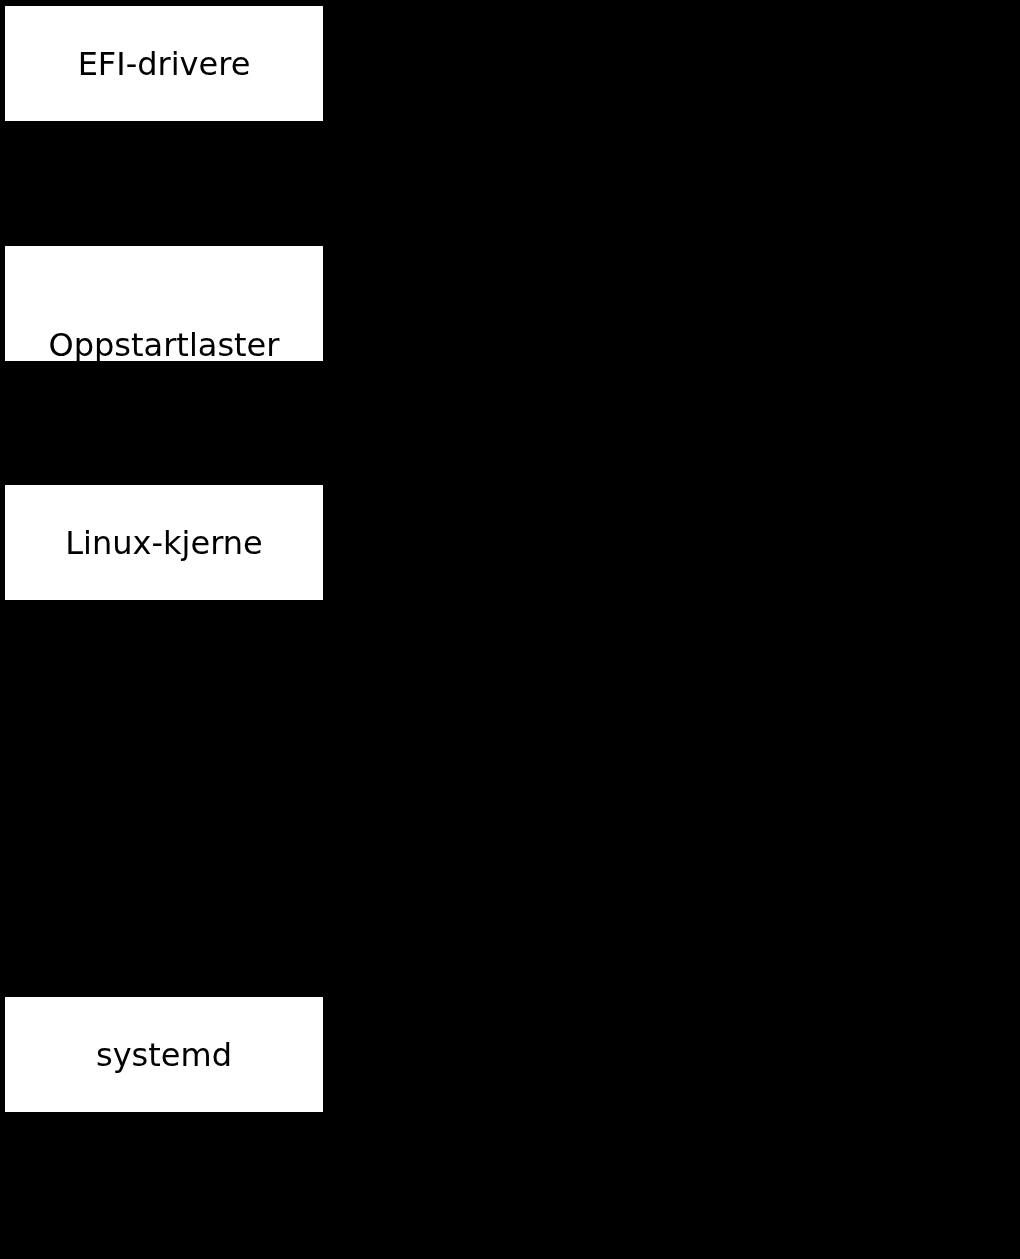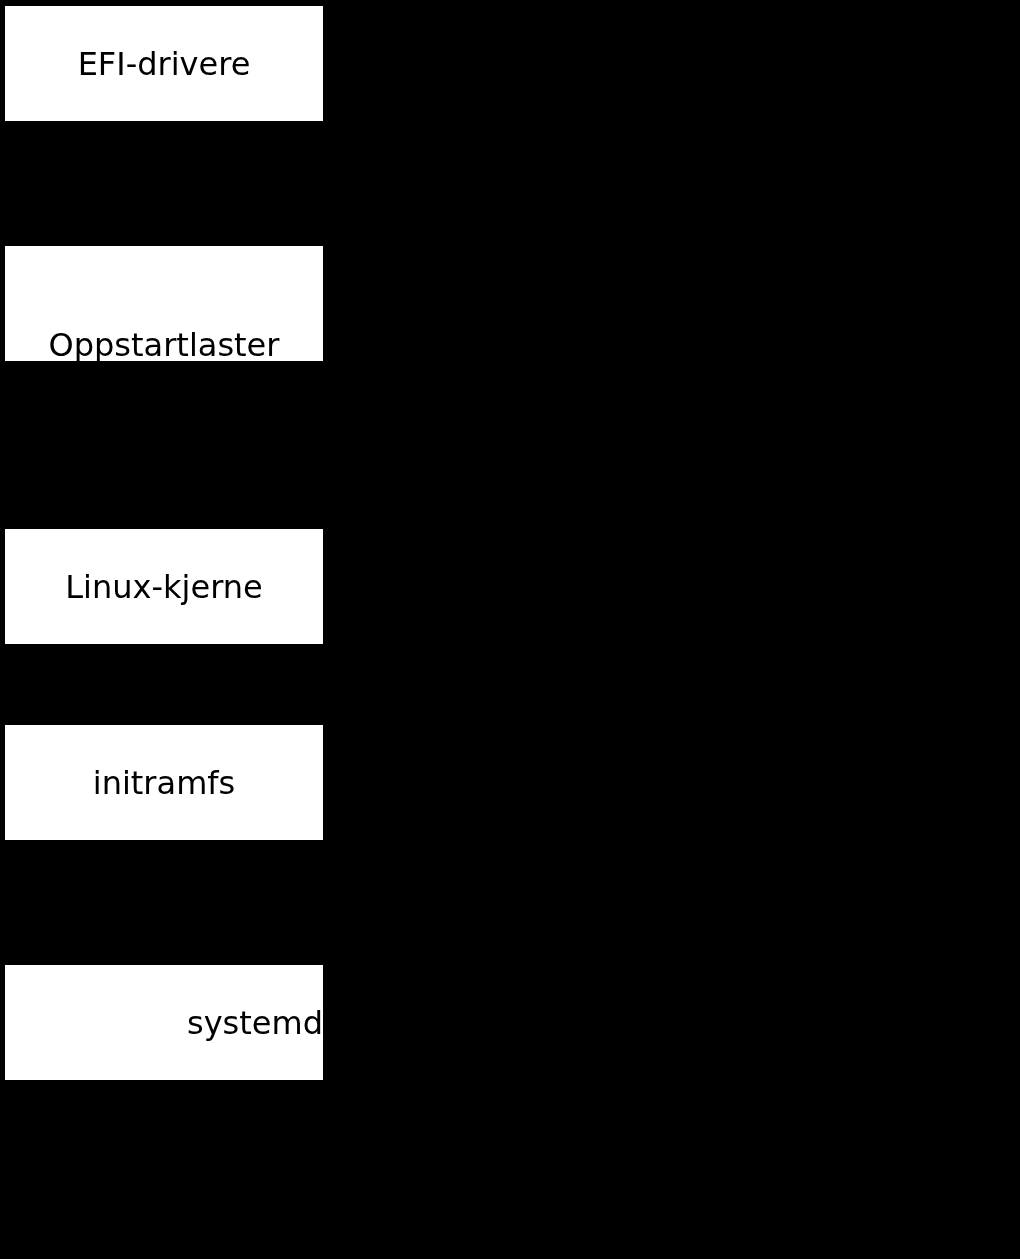--- a/index.html
+++ b/index.html
@@ -30,42 +30,39 @@
     justify-content: center;
   }
   .node-label {
     color: #000000;
     font-size: 32px;
     line-height: 1;
     white-space: nowrap;
   }
   .node-1 { top: 6px; }
   .node-2 { top: 246px; align-items: flex-end; }
-  .node-3 { top: 485px; margin-top: 44px; }
+  .node-3 { top: 485px; }
   .node-4 { top: 725px; }
-  .node-5 { top: 965px; justify-content: flex-end; }
+  .node-5 { top: 997px; }
 </style>
 </head>
 <body>
 
 <div class="diagram-canvas">
 
   <div class="node node-1">
     <span class="node-label">EFI-drivere</span>
   </div>
 
   <div class="node node-2">
     <span class="node-label">Oppstartlaster</span>
   </div>
 
   <div class="node node-3">
     <span class="node-label">Linux-kjerne</span>
   </div>
 
-  <div class="node node-4">
-    <span class="node-label">initramfs</span>
-  </div>
 
   <div class="node node-5">
     <span class="node-label">systemd</span>
   </div>
 
 </div>
 
 </body></html>

